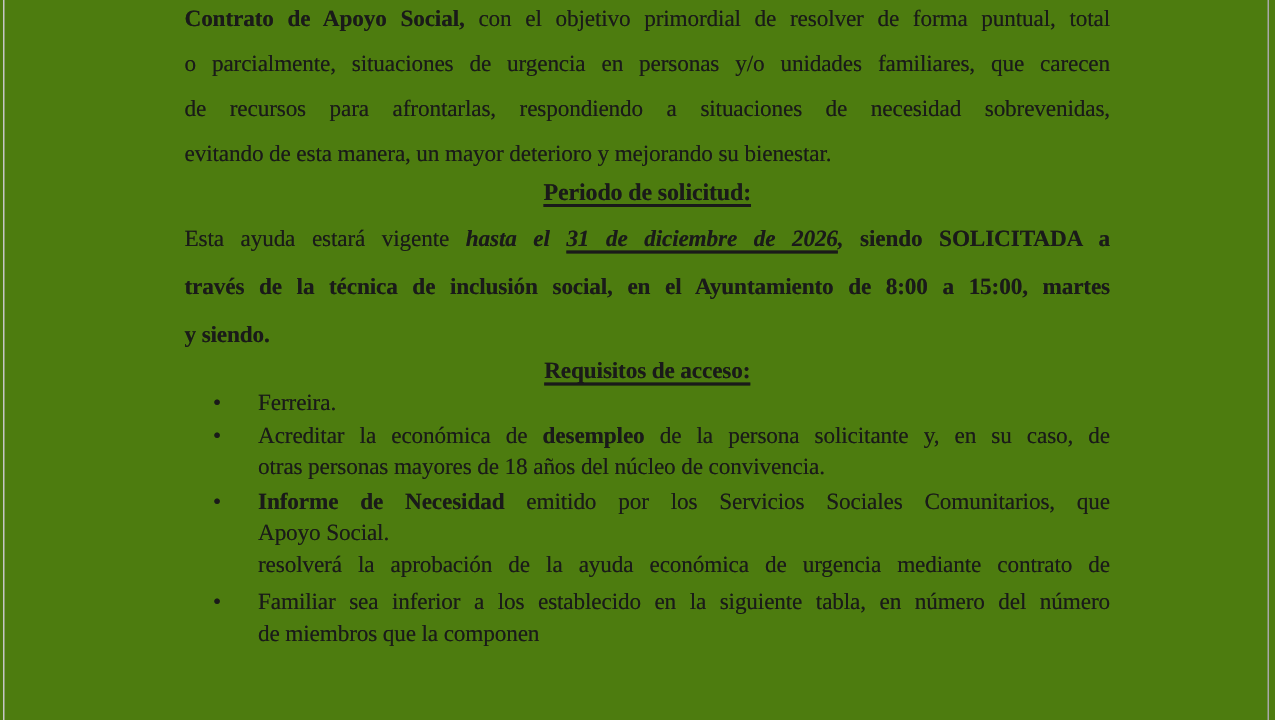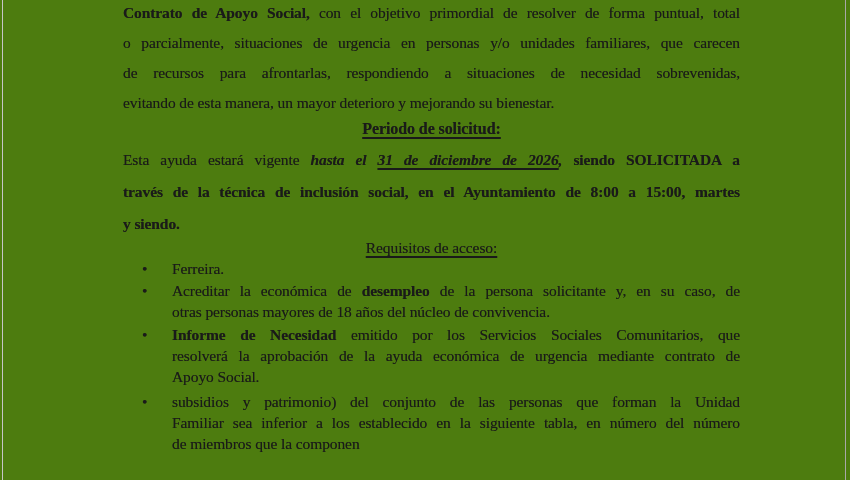--- a/index.html
+++ b/index.html
@@ -46,21 +46,21 @@
   .h-period {
     margin: -2px 0 0 0; line-height: 26px;
     text-align: center; font-weight: bold; font-size: 16px;
     text-decoration: underline;
     text-underline-offset: 3px;
     text-decoration-thickness: 2px;
   }
   .p2 { margin: 2px 0 0 0; line-height: 32px; }
   .h-req {
     margin: -5px 0 0 0; line-height: 26px;
-    text-align: center; font-weight: normal; font-size: 15.5px;
+    text-align: center; font-weight: bold; font-size: 15.5px;
     text-decoration: underline;
     text-underline-offset: 3px;
     text-decoration-thickness: 2px;
   }
   ul.reqs {
     margin: -3.5px 0 0 0; padding: 0;
     list-style: none;
     line-height: 21px;
   }
   ul.reqs li { position: relative; padding-left: 49px; }
@@ -108,27 +108,26 @@
           <span class="marker">•</span>
           <div>
             <div class="ln j"><span>Acreditar la económica de </span><span class="b">desempleo</span><span> de la persona solicitante y, en su caso, de</span></div>
             <div class="ln"><span>otras personas mayores de 18 años del núcleo de convivencia.</span></div>
           </div>
         </li>
         <li>
           <span class="marker">•</span>
           <div>
             <div class="ln j"><span class="b">Informe de Necesidad</span><span> emitido por los Servicios Sociales Comunitarios, que</span></div>
+            <div class="ln"><span>Apoyo Social.</span></div>
             <div class="ln j"><span>resolverá la aprobación de la ayuda económica de urgencia mediante contrato de</span></div>
-            <div class="ln"><span>Apoyo Social.</span></div>
           </div>
         </li>
         <li>
           <span class="marker">•</span>
           <div>
-            <div class="ln j"><span>subsidios y patrimonio) del conjunto de las personas que forman la Unidad</span></div>
             <div class="ln j"><span>Familiar sea inferior a los establecido en la siguiente tabla, en número del número</span></div>
             <div class="ln"><span>de miembros que la componen</span></div>
           </div>
         </li>
       </ul>
   </div>
 </div>
 
 </body></html>

